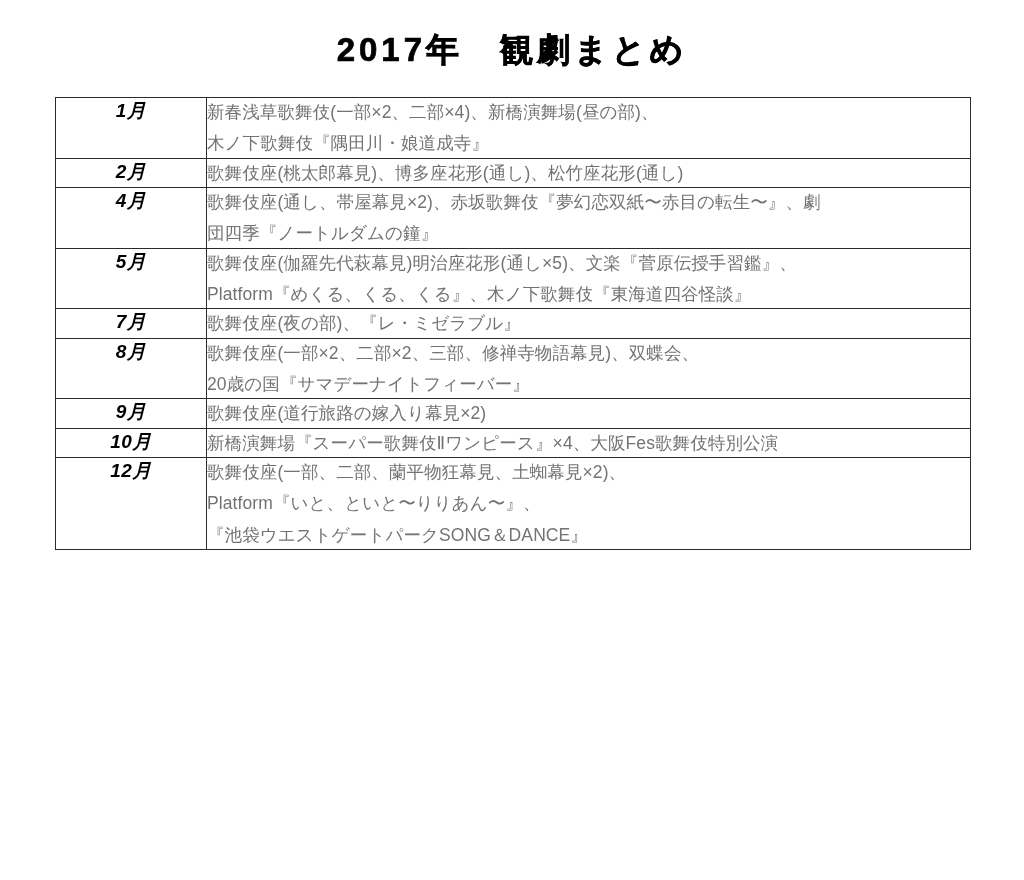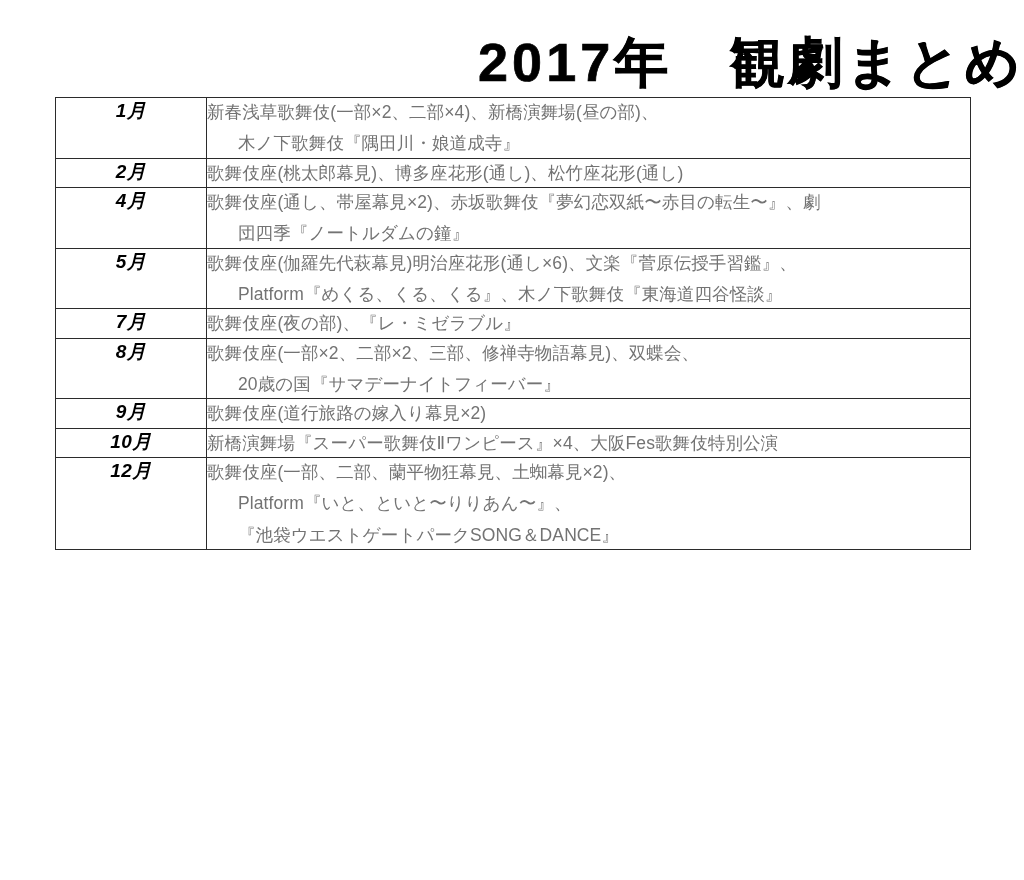--- a/index.html
+++ b/index.html
@@ -18,22 +18,22 @@
     position: relative;
     width: 1024px;
     height: 880px;
     box-sizing: border-box;
   }
   .page-title {
     position: absolute;
     left: 0;
     top: 30px;
     width: 1024px;
-    text-align: right;
-    font-size: 54px;
+    text-align: center;
+    font-size: 33px;
     font-weight: 900;
     letter-spacing: 4px;
     color: #000000;
     -webkit-text-stroke: 0.7px #000;
     line-height: 1.2;
     white-space: pre;
   }
   .table-wrap {
     position: absolute;
     left: 55px;
@@ -70,21 +70,20 @@
     line-height: 1.62;
     color: #737373;
     letter-spacing: 0.1px;
   }
   .detail-line {
     white-space: nowrap;
     display: block;
   }
   .detail-line + .detail-line {
     margin-top: 3px;
-    margin-left: 31px;
   }
 </style>
 </head>
 <body>
 
 <div class="page">
 
   <div class="page-title">2017年　観劇まとめ</div>
 
   <div class="table-wrap">
@@ -106,21 +105,21 @@
           <tr>
             <td class="month-cell">4月</td>
             <td class="detail-cell">
               <span class="detail-line">歌舞伎座(通し、帯屋幕見×2)、赤坂歌舞伎『夢幻恋双紙〜赤目の転生〜』、劇</span>
               <span class="detail-line">団四季『ノートルダムの鐘』</span>
             </td>
           </tr>
           <tr>
             <td class="month-cell">5月</td>
             <td class="detail-cell">
-              <span class="detail-line">歌舞伎座(伽羅先代萩幕見)明治座花形(通し×6)、文楽『菅原伝授手習鑑』、</span>
+              <span class="detail-line">歌舞伎座(伽羅先代萩幕見)明治座花形(通し×5)、文楽『菅原伝授手習鑑』、</span>
               <span class="detail-line">Platform『めくる、くる、くる』、木ノ下歌舞伎『東海道四谷怪談』</span>
             </td>
           </tr>
           <tr>
             <td class="month-cell">7月</td>
             <td class="detail-cell">
               <span class="detail-line">歌舞伎座(夜の部)、『レ・ミゼラブル』</span>
             </td>
           </tr>
           <tr>

